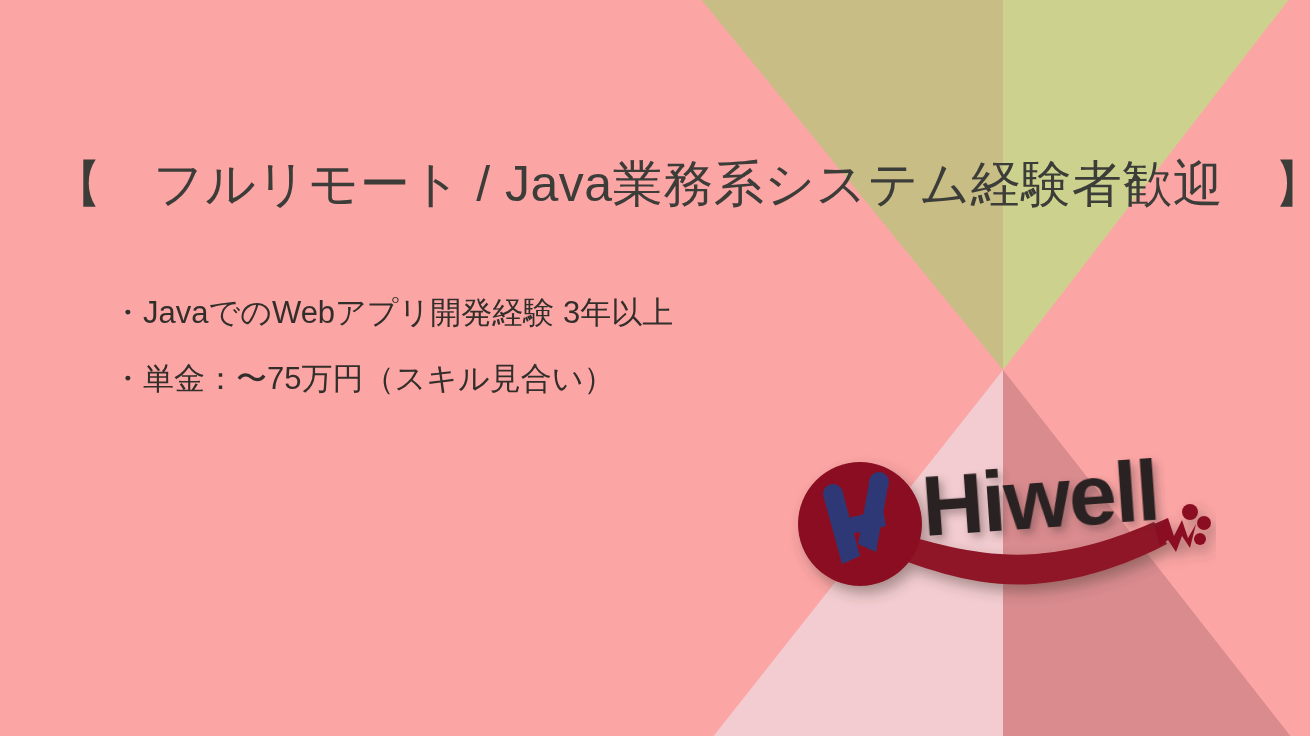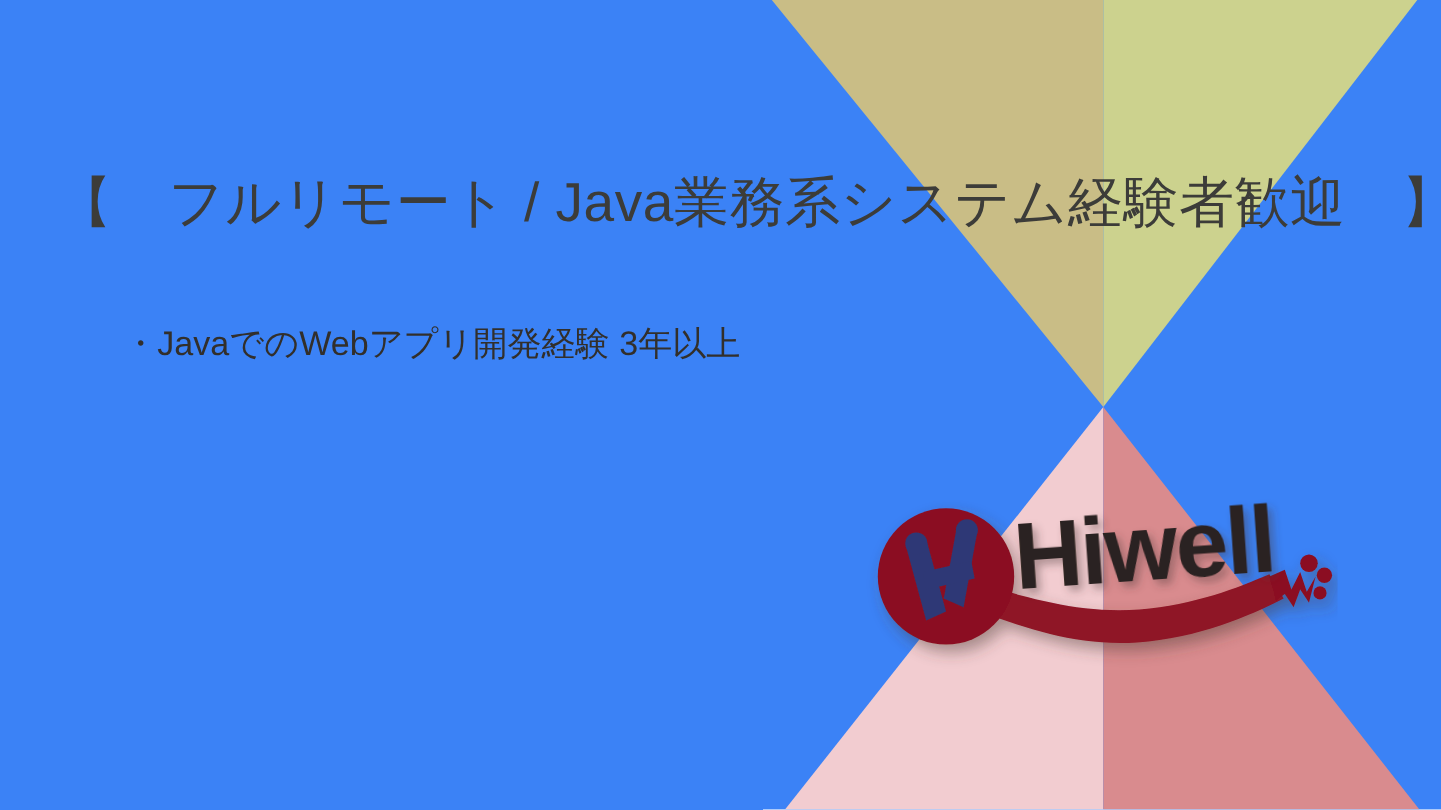--- a/index.html
+++ b/index.html
@@ -6,21 +6,21 @@
   html, body {
     margin: 0;
     padding: 0;
     background: #ffffff;
   }
   #slide {
     position: relative;
     width: 1310px;
     height: 736px;
     overflow: hidden;
-    background: #3b82f6;
+    background: #fca5a5;
     font-family: "Liberation Sans", "DejaVu Sans", sans-serif;
   }
 
   
   .deco-layer {
     position: absolute;
     inset: 0;
     width: 1310px;
     height: 736px;
     pointer-events: none;
@@ -81,20 +81,21 @@
 
     <polygon points="1003,370 1003,738 712,738" fill="#f2ccd0"></polygon>
 
     <polygon points="1003,370 1292,738 1003,738" fill="#d98b8e"></polygon>
   </svg>
 
   <div id="title">【　フルリモート / Java業務系システム経験者歓迎　】</div>
 
   <div id="bullets">
     <div class="bullet gap-1">・JavaでのWebアプリ開発経験 3年以上</div>
+    <div class="bullet">・単金：〜75万円（スキル見合い）</div>
   </div>
 
   <div id="logo">
     <svg viewBox="0 0 430 186" aria-hidden="true">
       <defs>
         <filter id="lsh" x="-30%" y="-30%" width="190%" height="190%">
           <feDropShadow dx="5" dy="7" stdDeviation="7" flood-color="#4a3a36" flood-opacity="0.45"></feDropShadow>
         </filter>
         <filter id="tsh" x="-30%" y="-30%" width="190%" height="190%">
           <feDropShadow dx="4" dy="5" stdDeviation="4" flood-color="#4a3a36" flood-opacity="0.40"></feDropShadow>

